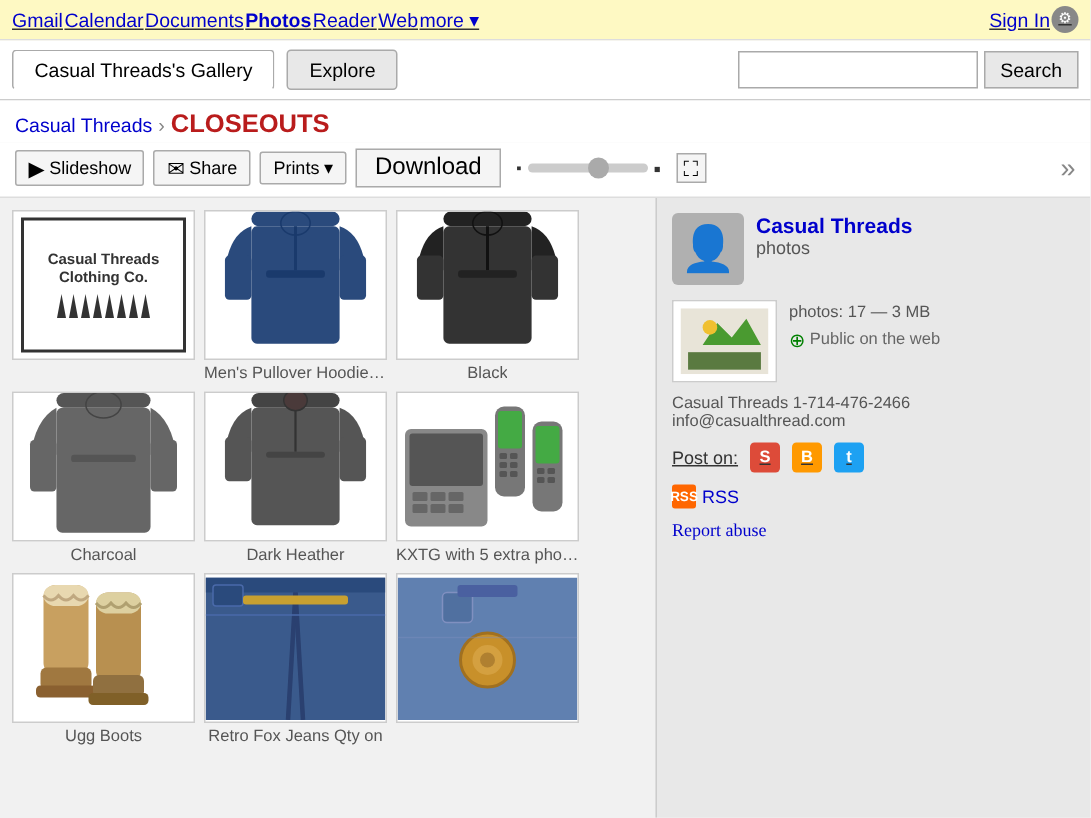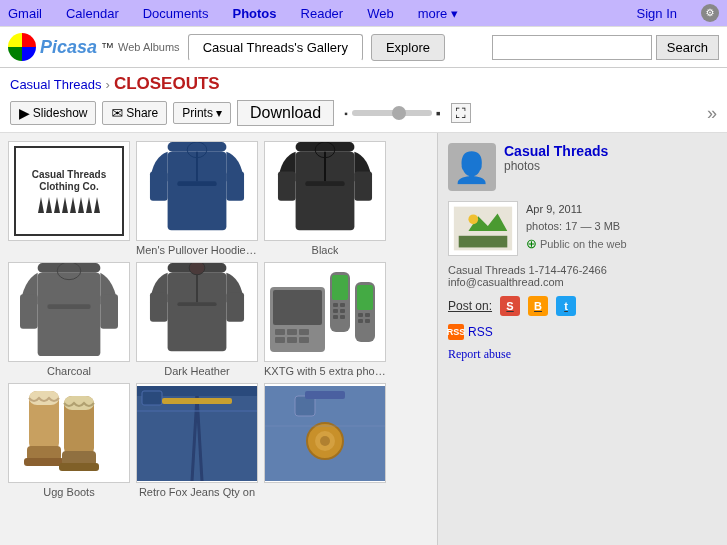--- a/index.html
+++ b/index.html
@@ -1,26 +1,27 @@
 <!DOCTYPE html>
 <html><head>
   <meta charset="utf-8">
   <style>
     * { box-sizing: border-box; margin: 0; padding: 0; }
     body { font-family: Arial, sans-serif; font-size: 13px; background: #f1f1f1; color: #333; width: 727px; height: 545px; overflow: hidden; }
 
     
     #top-nav {
-      background: #c4b5fd;
+      background: #fef9c3;
       border-bottom: 1px solid #ddd;
       display: flex;
       align-items: center;
       padding: 4px 8px;
-      gap: 24px;
+      gap: 1px;
       font-size: 13px;
+      text-decoration: underline;
     }
     #top-nav a { color: #00c; text-decoration: none; font-size: 13px; }
     #top-nav .bold { font-weight: bold; }
     #top-nav .spacer { flex: 1; }
     #top-nav .signin { color: #00c; font-size: 13px; }
     .gear-icon-top { display: inline-block; width: 18px; height: 18px; background: #888; border-radius: 50%; font-size: 10px; text-align: center; line-height: 18px; color: white; }
 
     
     #picasa-bar {
       background: #fff;
@@ -191,25 +192,20 @@
   <a class="bold">Photos</a>
   <a>Reader</a>
   <a>Web</a>
   <a>more ▾</a>
   <div class="spacer"></div>
   <a class="signin">Sign In</a>
   <span class="gear-icon-top">⚙</span>
 </div>
 
 <div id="picasa-bar">
-  <div class="picasa-logo">
-    <div class="picasa-logo-icon"></div>
-    <span class="picasa-text">Picasa</span>™
-    <span class="picasa-sub">Web Albums</span>
-  </div>
   <button class="tab-btn active">Casual Threads's Gallery</button>
   <button class="tab-btn">Explore</button>
   <div class="spacer"></div>
   <div id="search-box">
     <input type="text" placeholder="" style="">
     <button>Search</button>
   </div>
 </div>
 
 <div id="breadcrumb">
@@ -437,21 +433,20 @@
       <div class="album-thumb">
         <svg viewBox="0 0 70 55" width="70" height="55">
           <rect x="0" y="0" width="70" height="55" fill="#fff"></rect>
           <rect x="5" y="5" width="60" height="45" fill="#e8e4d8"></rect>
           <rect x="10" y="35" width="50" height="12" fill="#5a7a40"></rect>
           <path d="M20,30 L30,15 L40,25 L50,12 L60,30 Z" fill="#4a9a30"></path>
           <circle cx="25" cy="18" r="5" fill="#f0c030"></circle>
         </svg>
       </div>
       <div class="album-info">
-        <div class="date">Apr 9, 2011</div>
         <div>photos: 17 — 3 MB</div>
         <div class="public">
           <span class="public-icon">⊕</span>
           <span>Public on the web</span>
         </div>
       </div>
     </div>
 
     <div class="contact-line">Casual Threads 1-714-476-2466  info@casualthread.com</div>
 

